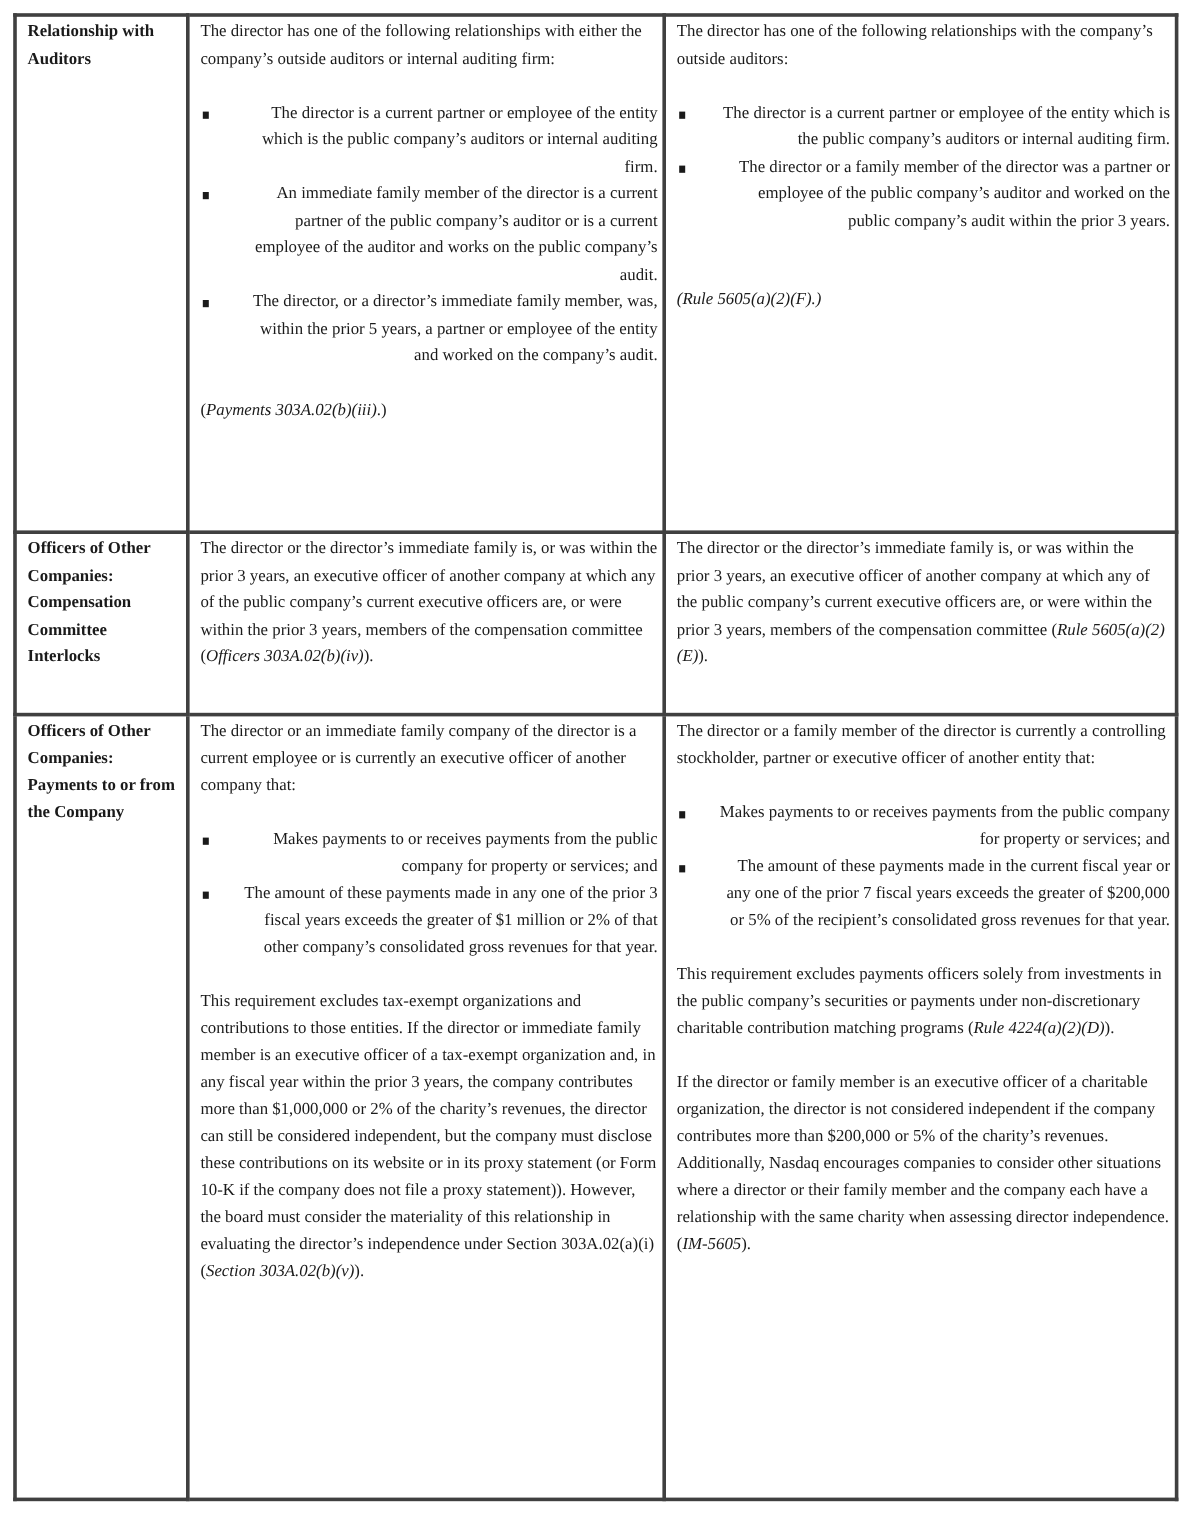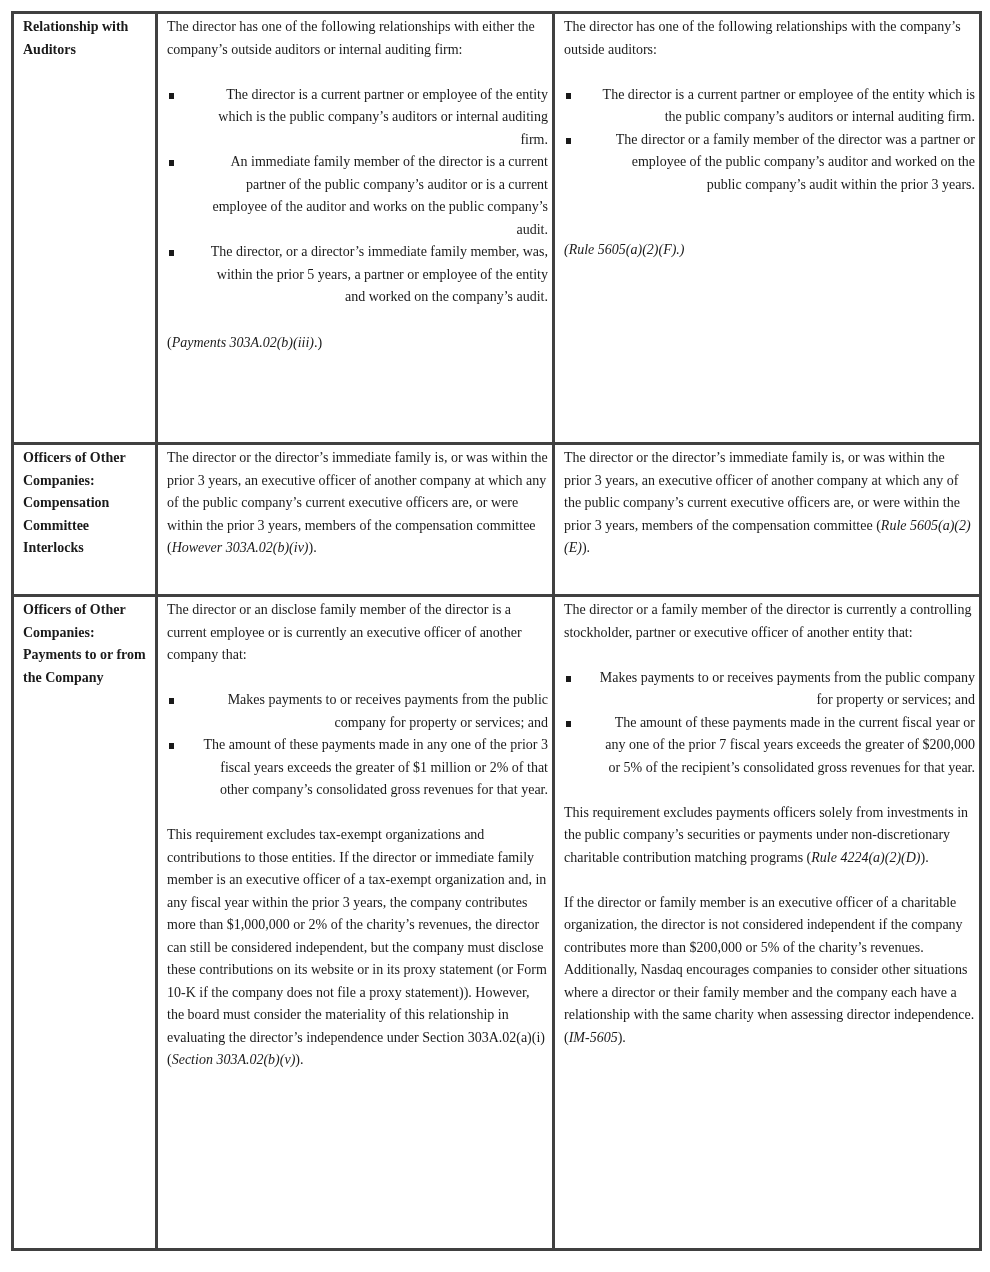--- a/index.html
+++ b/index.html
@@ -58,31 +58,31 @@
       </ul>
       <div class="gap"></div>
       <div class="gap" style="height:20px;"></div>
       <p class="p"><em>(Rule 5605(a)(2)(F).)</em></p>
     </td>
   </tr>
 
   <tr class="r2">
     <td class="label">Officers of Other Companies: Compensation Committee Interlocks</td>
     <td class="nyse">
-      <p class="p"><span>The director or the director’s immediate family is, or was within the prior 3 years, an executive officer of another company at which any of the public company’s current executive officers are, or were within the prior 3 years, members of the compensation committee (</span><em>However 303A.02(b)(iv)</em><span>).</span></p>
+      <p class="p"><span>The director or the director’s immediate family is, or was within the prior 3 years, an executive officer of another company at which any of the public company’s current executive officers are, or were within the prior 3 years, members of the compensation committee (</span><em>Officers 303A.02(b)(iv)</em><span>).</span></p>
     </td>
     <td class="nasdaq">
       <p class="p"><span>The director or the director’s immediate family is, or was within the prior 3 years, an executive officer of another company at which any of the public company’s current executive officers are, or were within the prior 3 years, members of the compensation committee (</span><em>Rule 5605(a)(2)(E)</em><span>).</span></p>
     </td>
   </tr>
 
   <tr class="r3">
     <td class="label">Officers of Other Companies: Payments to or from the Company</td>
     <td class="nyse">
-      <p class="p">The director or an disclose family member of the director is a current employee or is currently an executive officer of another company that:</p>
+      <p class="p">The director or an immediate family company of the director is a current employee or is currently an executive officer of another company that:</p>
       <div class="gap"></div>
       <ul class="sq">
         <li><span class="bullet"></span><span>Makes payments to or receives payments from the public company for property or services; and</span></li>
         <li><span class="bullet"></span><span>The amount of these payments made in any one of the prior 3 fiscal years exceeds the greater of $1 million or 2% of that other company’s consolidated gross revenues for that year.</span></li>
       </ul>
       <div class="gap"></div>
       <p class="p"><span>This requirement excludes tax-exempt organizations and contributions to those entities. If the director or immediate family member is an executive officer of a tax-exempt organization and, in any fiscal year within the prior 3 years, the company contributes more than $1,000,000 or 2% of the charity’s revenues, the director can still be considered independent, but the company must disclose these contributions on its website or in its proxy statement (or Form 10-K if the company does not file a proxy statement)). However, the board must consider the materiality of this relationship in evaluating the director’s independence under Section 303A.02(a)(i) (</span><em>Section 303A.02(b)(v)</em><span>).</span></p>
     </td>
     <td class="nasdaq">
       <p class="p">The director or a family member of the director is currently a controlling stockholder, partner or executive officer of another entity that:</p>

